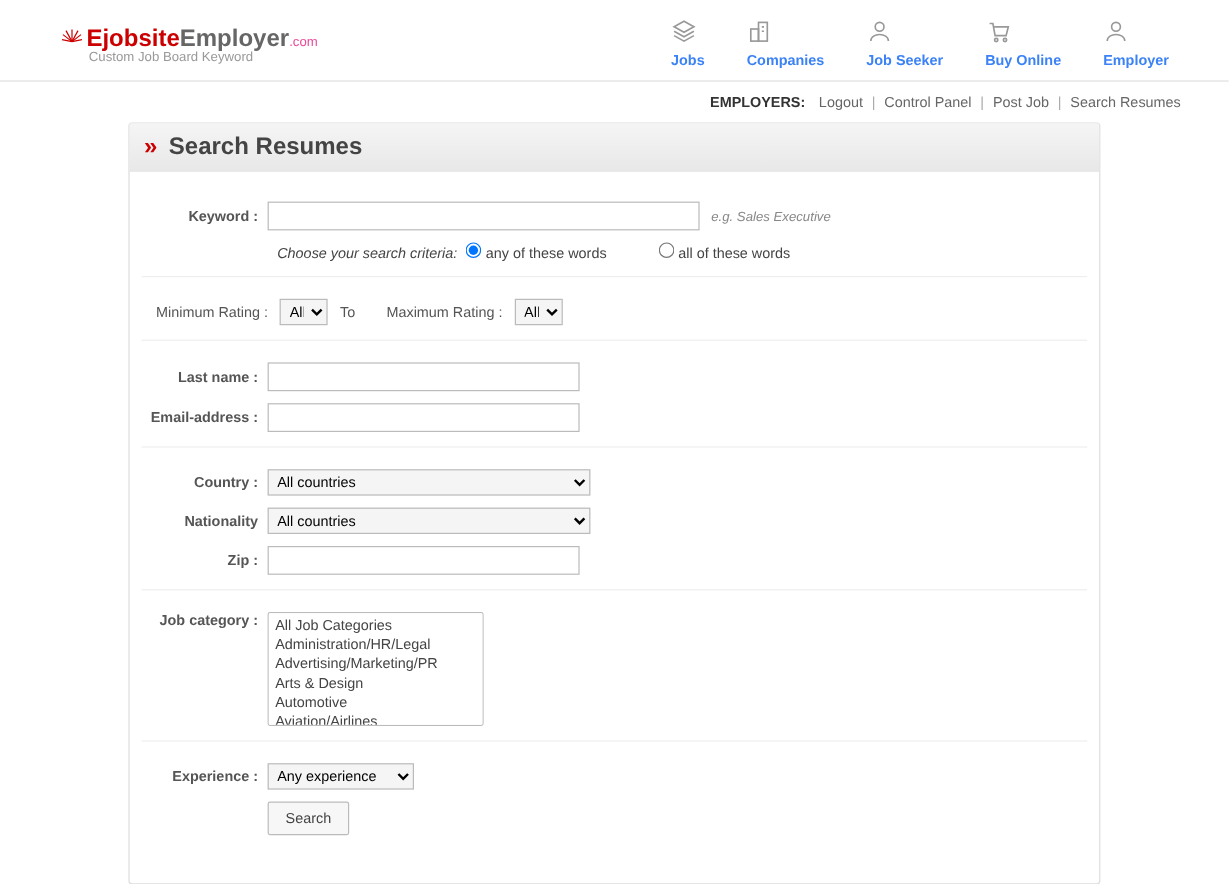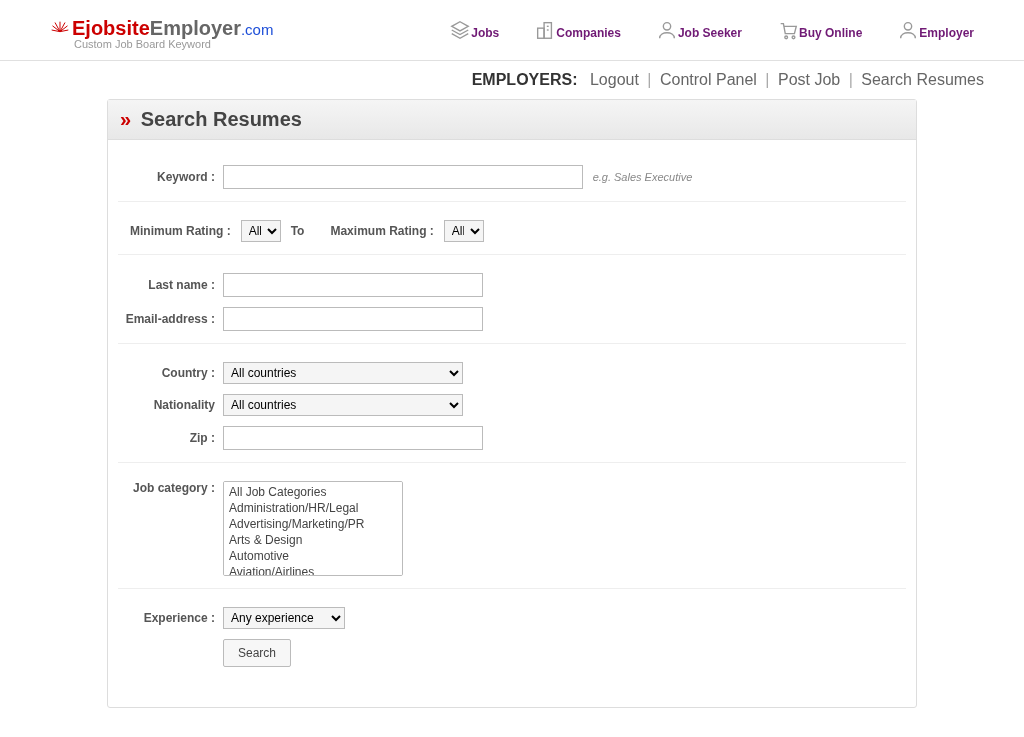--- a/index.html
+++ b/index.html
@@ -5,60 +5,60 @@
   * { box-sizing: border-box; margin: 0; padding: 0; }
   body { font-family: "Segoe UI", Tahoma, sans-serif; font-size: 13px; color: #444; background: #fff; }
   
   .header { display: flex; justify-content: space-between; align-items: center; padding: 15px 50px 10px 50px; border-bottom: 1px solid #e0e0e0; }
   .logo-area { display: flex; flex-direction: column; }
   .logo-line { display: flex; align-items: baseline; }
   .logo-icon { color: #cc0000; font-size: 20px; margin-right: 2px; }
   .logo-e { color: #cc0000; font-weight: bold; font-size: 20px; }
   .logo-jobsite { color: #cc0000; font-weight: bold; font-size: 20px; }
   .logo-soft { color: #666; font-weight: bold; font-size: 20px; }
-  .logo-com { color: #1d4ed8; font-size: 15px; }
+  .logo-com { color: #ec4899; font-size: 11px; }
   .logo-tag { color: #999; font-size: 11px; margin-left: 24px; margin-top: -2px; }
   
   .topnav { display: flex; gap: 35px; }
-  .topnav-item { display: flex; align-items: center; color: #701a75; text-decoration: none; font-size: 12px; font-weight: 600; cursor: pointer; }
+  .topnav-item { display: flex; flex-direction: column; align-items: flex-start; color: #3b82f6; text-decoration: none; font-size: 12px; font-weight: 600; cursor: pointer; }
   .topnav-item svg { width: 22px; height: 22px; margin-bottom: 6px; stroke: #999; fill: none; stroke-width: 1.5; }
   
-  .subbar { text-align: right; padding: 10px 40px; font-size: 16px; }
+  .subbar { text-align: right; padding: 10px 40px; font-size: 12px; }
   .subbar-label { font-weight: bold; color: #333; margin-right: 8px; }
   .subbar a { color: #666; text-decoration: none; cursor: pointer; }
   .subbar .sep { color: #aaa; margin: 0 4px; }
   
   .panel { width: 810px; margin: 0 auto 40px auto; border: 1px solid #ddd; border-radius: 3px; }
   .panel-header { background: linear-gradient(#f5f5f5, #e8e8e8); border-bottom: 1px solid #ddd; padding: 8px 12px; font-size: 20px; font-weight: bold; color: #444; }
   .panel-header .chev { color: #cc0000; margin-right: 4px; }
   .panel-body { padding: 25px 10px 30px 10px; }
   
   .row { display: flex; align-items: center; margin-bottom: 10px; }
   .row .lbl { width: 105px; text-align: right; font-weight: bold; color: #555; font-size: 12px; padding-right: 8px; flex-shrink: 0; }
   .row .ctl { flex: 1; }
   
   .section-gap { border-top: 1px solid #eee; margin: 12px 0 18px 0; }
   
   input[type=text] { border: 1px solid #bbb; padding: 3px 5px; font-size: 12px; height: 24px; }
   .kw-input { width: 360px; }
   .std-input { width: 260px; }
   select { border: 1px solid #bbb; padding: 2px 3px; font-size: 12px; background: #f5f5f5; height: 22px; }
-  .sel-wide { width: 240px; }
+  .sel-wide { width: 269px; }
   .sel-small { width: 40px; }
   .sel-exp { width: 122px; }
   select[multiple] { width: 180px; height: 95px; background: #fff; overflow-y: scroll; }
   select[multiple] option { padding: 1px 2px; font-size: 12px; color: #444; }
   
   .hint { font-style: italic; color: #888; font-size: 11px; margin-left: 6px; }
   .criteria { margin-left: 113px; margin-top: 4px; font-size: 12px; color: #444; }
   .criteria .cl { font-style: italic; margin-right: 4px; }
   .criteria label { margin-right: 40px; }
   
   .rating-row { display: flex; align-items: center; gap: 10px; margin-left: 12px; }
-  .rating-row .lbl2 { font-weight: bold; color: #555; font-size: 12px; }
+  .rating-row .lbl2 { font-weight: normal; color: #555; font-size: 12px; }
   
   .search-btn { border: 1px solid #bbb; background: #f7f7f7; padding: 6px 14px; font-size: 12px; color: #444; cursor: pointer; border-radius: 2px; }
 </style>
 </head>
 <body>
 
 <div class="header">
   <div class="logo-area">
     <div class="logo-line">
       <span class="logo-icon">
@@ -142,20 +142,25 @@
   </div>
   <div class="panel-body">
 
     <div class="row">
       <div class="lbl">Keyword :</div>
       <div class="ctl">
         <input type="text" class="kw-input" style="">
         <span class="hint">e.g. Sales Executive</span>
       </div>
     </div>
+    <div class="criteria">
+      <span class="cl">Choose your search criteria:</span>
+      <label><input type="radio" name="crit" checked="" style=""> <span>any of these words</span></label>
+      <label><input type="radio" name="crit" style=""> <span>all of these words</span></label>
+    </div>
 
     <div class="section-gap"></div>
 
     <div class="rating-row">
       <span class="lbl2">Minimum Rating :</span>
       <select class="sel-small"><option>All..</option></select>
       <span class="lbl2">To</span>
       <span style="width:6px"></span>
       <span class="lbl2">Maximum Rating :</span>
       <select class="sel-small"><option>All..</option></select>

